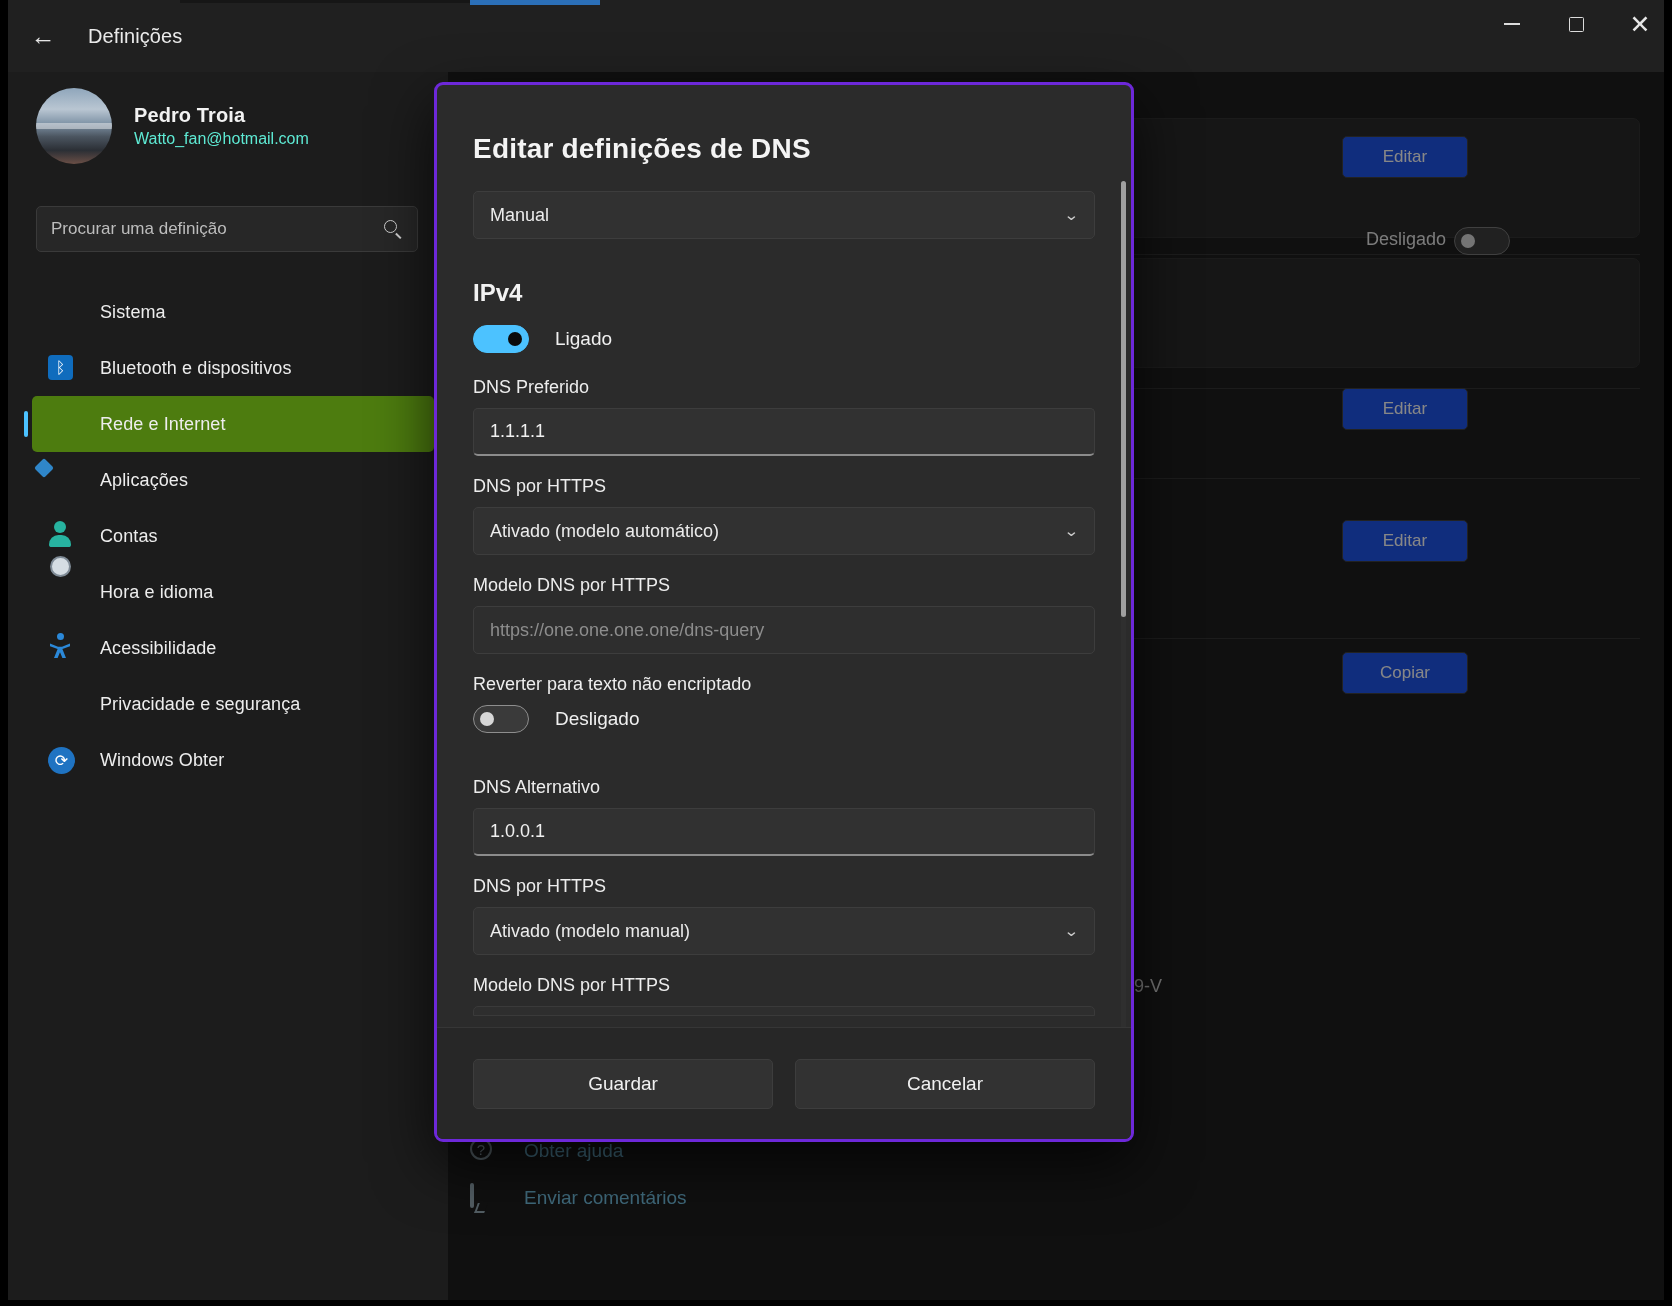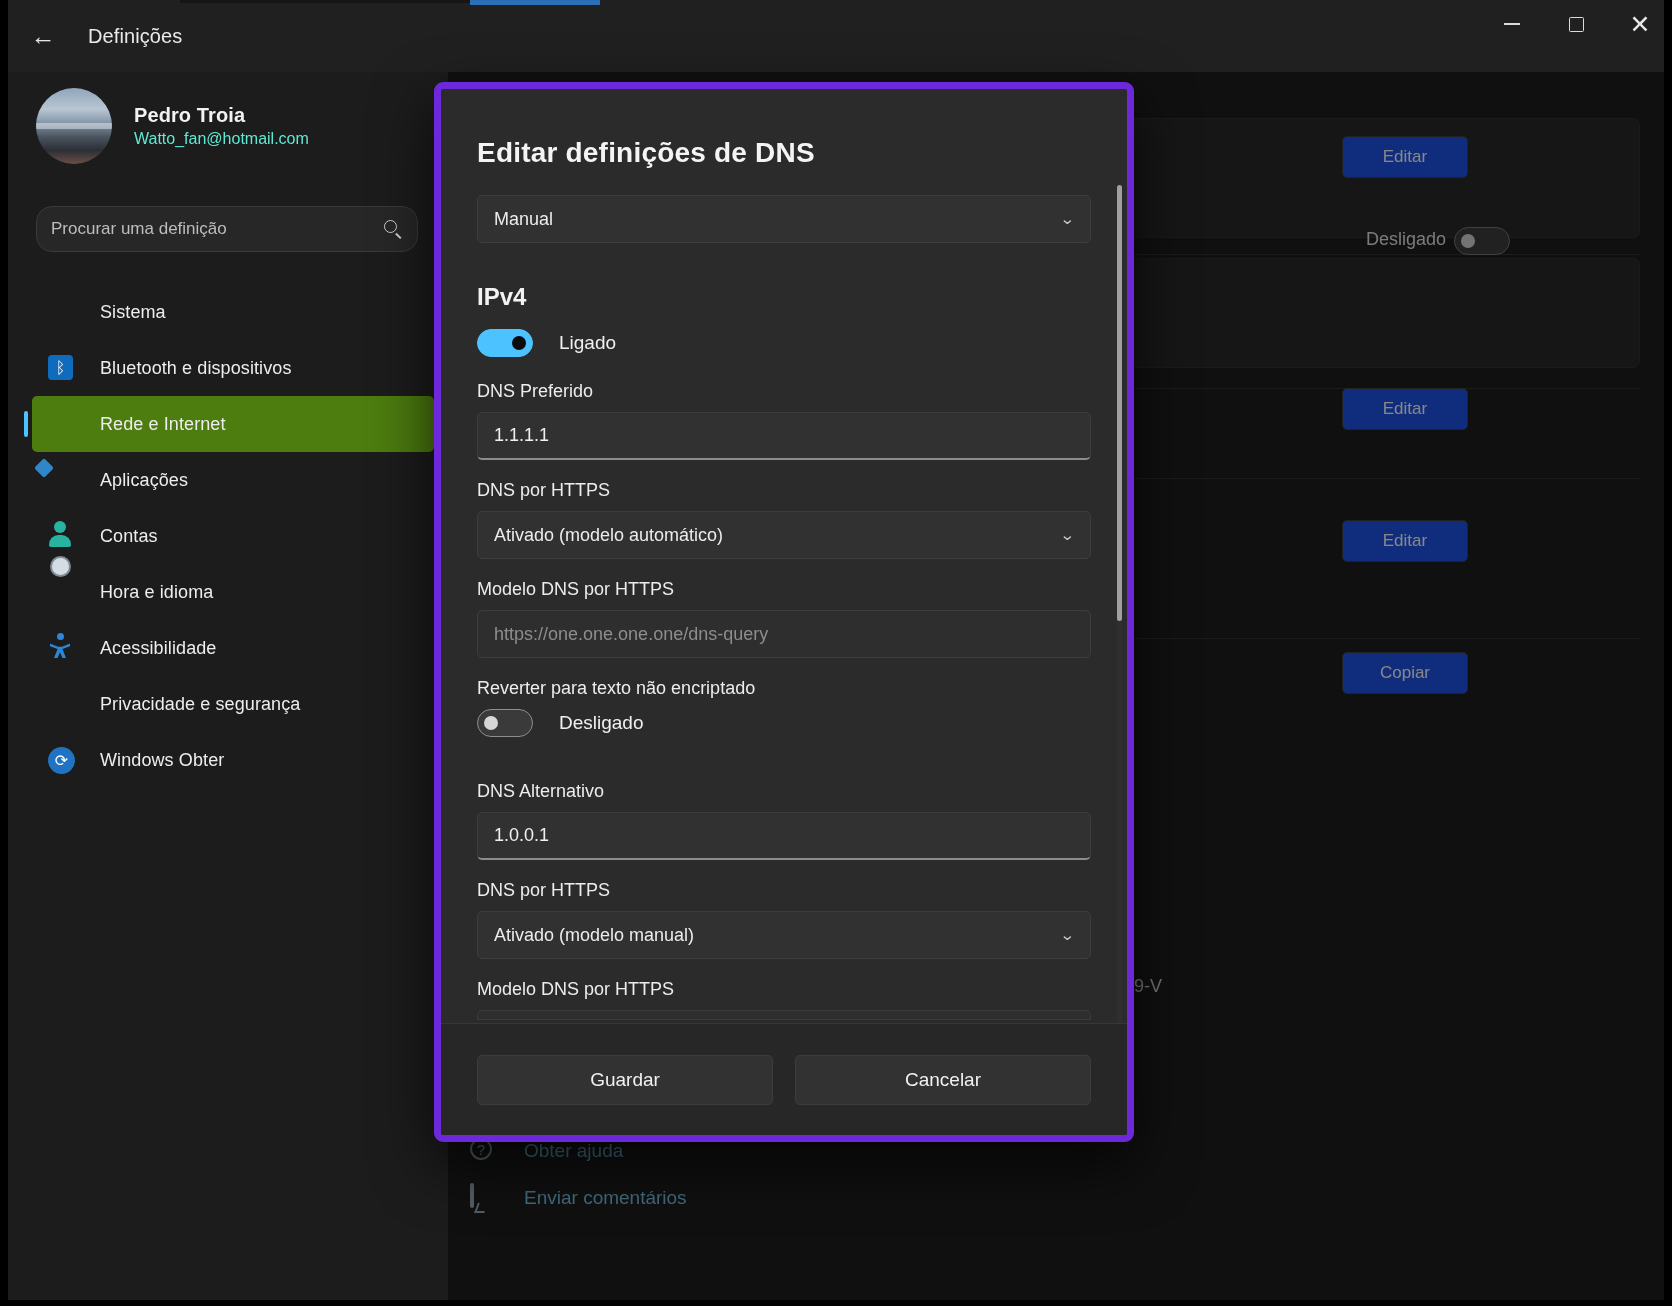--- a/index.html
+++ b/index.html
@@ -60,21 +60,21 @@
   .avatar::after{
     content:""; position:absolute; left:0; top:46%; width:100%; height:8%;
     background:rgba(225,228,232,.55);
   }
   .pname { margin-left:22px; }
   .pname .n { font-size:20px; color:#f2f2f2; font-weight:bold; letter-spacing:.1px;}
   .pname .e { font-size:16px; color:#5eead4; margin-top:3px;}
 
   .searchbox{
     margin:42px 0 0 28px; width:382px; height:46px;
-    background:#272727; border:1px solid #3a3a3a; border-radius:16px;
+    background:#272727; border:1px solid #3a3a3a; border-radius:5px;
     display:flex; align-items:center; padding:0 14px;
   }
   .searchbox input{
     flex:1; background:transparent; border:none; outline:none;
     color:#cfcfcf; font-size:17px; font-family:"Liberation Sans", sans-serif;
   }
   .searchbox input::placeholder{ color:#bdbdbd; }
   .mag { width:19px; height:19px; position:relative; flex:none;}
   .mag i{ position:absolute; width:13px;height:13px;border:1.6px solid #cfcfcf;border-radius:50%; left:0; top:0;}
   .mag b{ position:absolute; width:7px;height:1.6px;background:#cfcfcf; transform:rotate(45deg); left:11px; top:15px;}
@@ -152,21 +152,21 @@
 
   
   .scrim{
     position:absolute; left:448px; top:72px; width:1216px; height:1228px;
     background:rgba(0,0,0,.42); z-index:25;
   }
 
   
   .dialog{
     position:absolute; left:434px; top:82px; width:700px; height:1060px;
-    background:#2b2b2b; border:7px solid #6d28d9; border-radius:9px;
+    background:#2b2b2b; border:3px solid #6d28d9; border-radius:9px;
     box-shadow:0 22px 60px rgba(0,0,0,.70);
     z-index:50; display:flex; flex-direction:column; overflow:hidden;
   }
   .dlg-scroll{
     flex:1; overflow:hidden; position:relative; padding:0 36px 0 36px;
   }
   .dlg-title{
     font-size:28px; color:#f4f4f4; font-weight:bold;
     margin:48px 0 26px 0; letter-spacing:.2px;
   }

